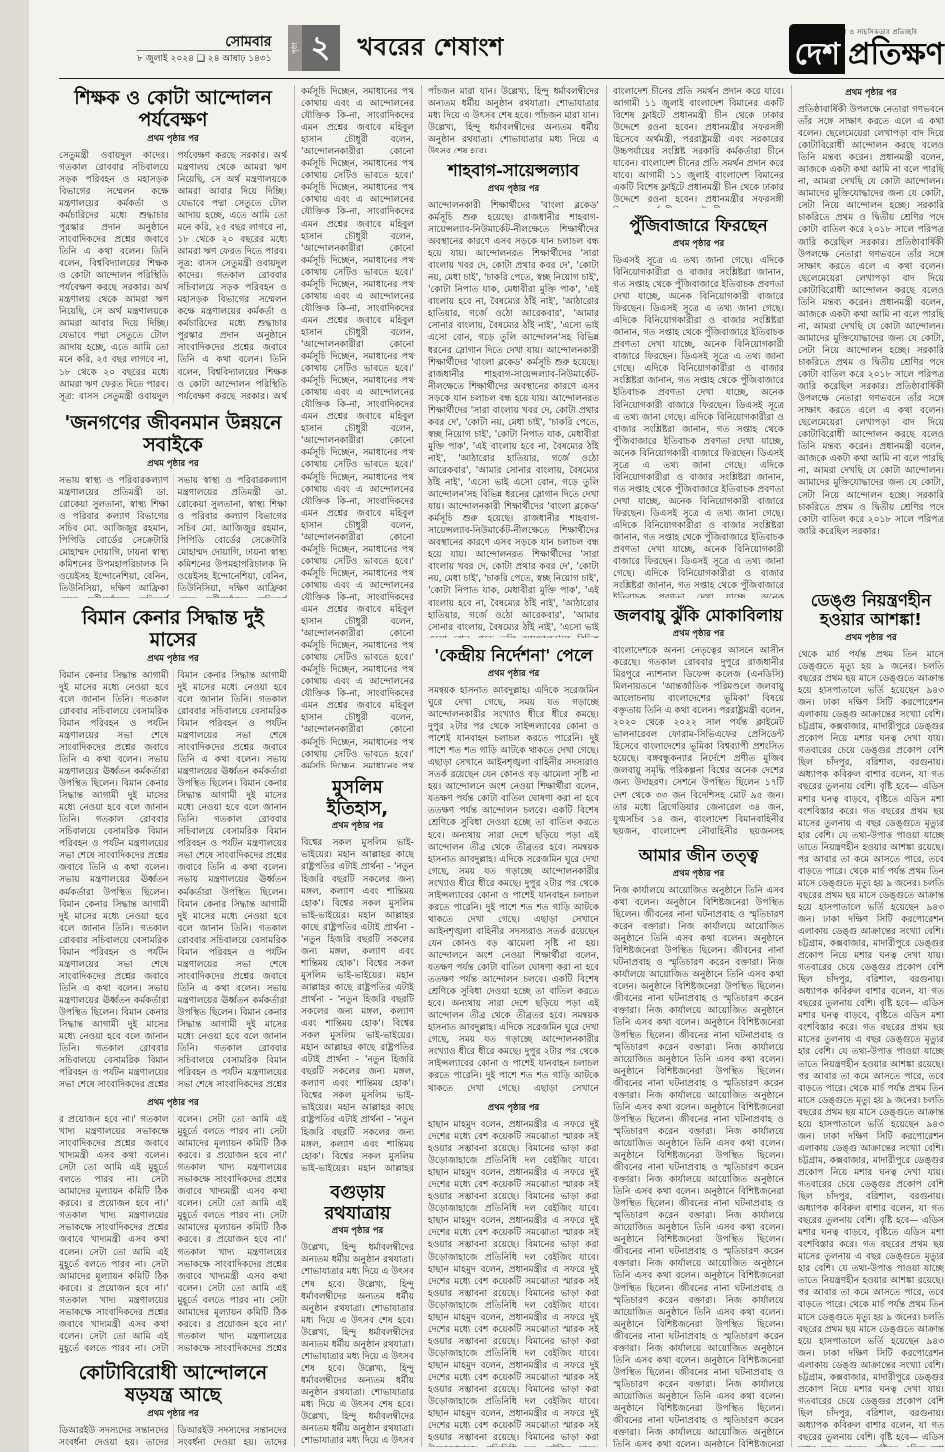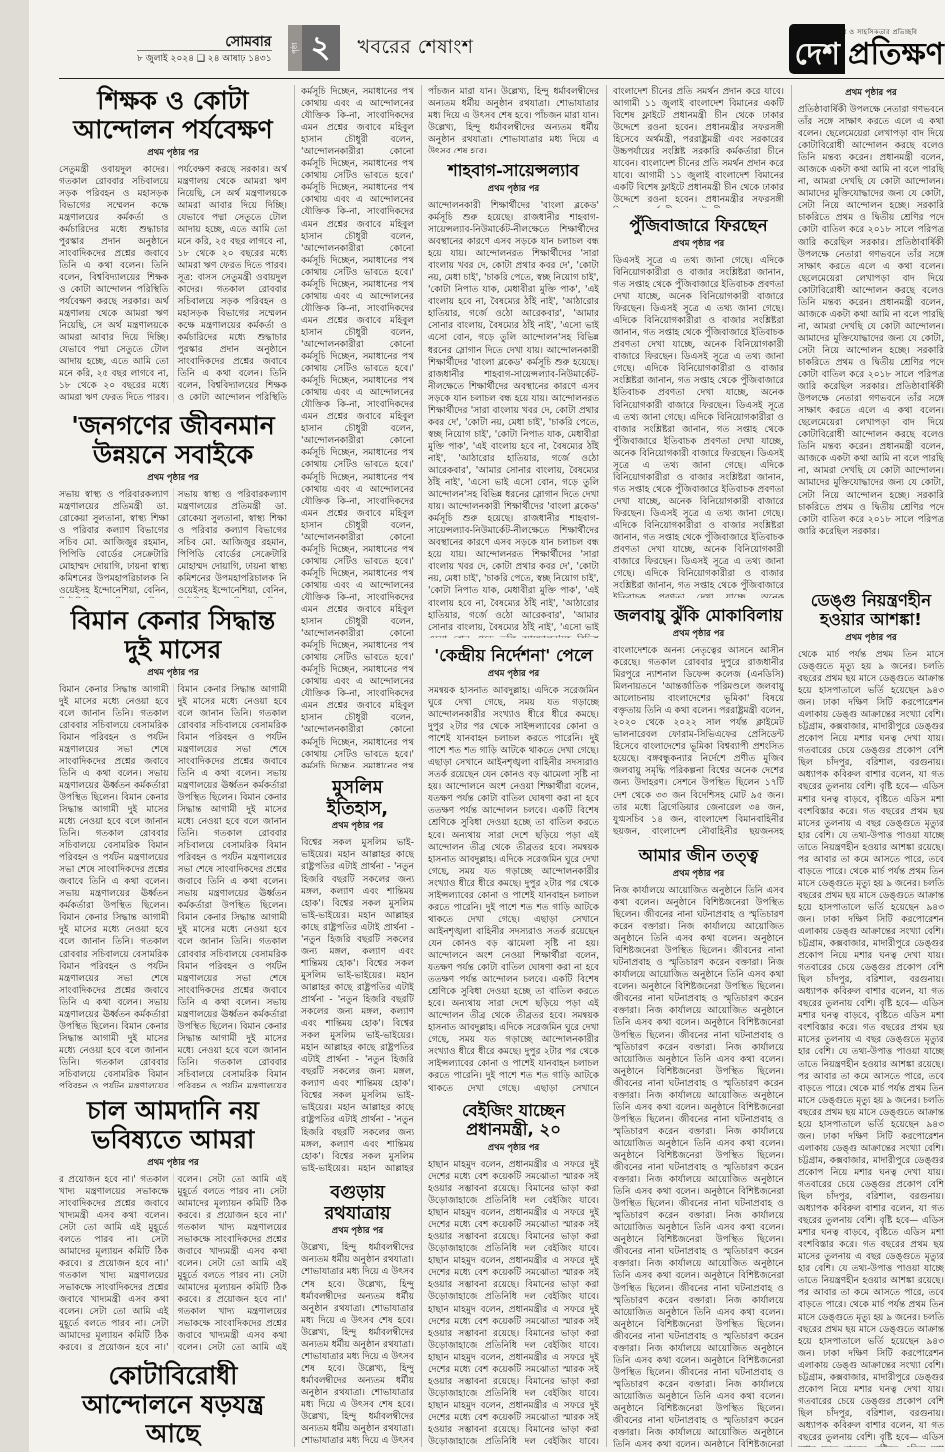--- a/index.html
+++ b/index.html
@@ -13,35 +13,35 @@
   
   header.masthead{display:flex;align-items:center;gap:10px;height:56px;}
   .dateblock{margin-left:78px;text-align:right;line-height:1.3;}
   .weekday{font-weight:bold;font-size:14px;}
   .dateline{font-size:9px;border-top:1px solid #777;padding-top:2px;white-space:nowrap;}
   .pagebadge{display:flex;height:46px;margin-left:6px;}
   .plabel{writing-mode:vertical-rl;transform:rotate(180deg);background:#979490;color:#fff;
           font-size:7px;display:flex;align-items:center;justify-content:center;padding:1px;}
   .pnum{background:#6b6b6b;color:#fff;font-size:30px;font-weight:bold;width:38px;
         display:flex;align-items:center;justify-content:center;}
-  h1.section-title{font-size:19px;font-weight:400;margin:0 0 0 8px;letter-spacing:.5px;}
+  h1.section-title{font-size:24px;font-weight:700;margin:0 0 0 8px;letter-spacing:.5px;}
   .logo{margin-left:auto;text-align:center;}
   .tagline{font-size:6.5px;color:#222;letter-spacing:.4px;margin-bottom:1px;}
   .brand{font-weight:900;font-size:30px;line-height:1;white-space:nowrap;}
   .brand .b1{background:#0d0d0d;color:#f4f2ec;padding:12px 5px 3px 5px;border-radius:5px 0 0 5px;margin-right:3px;}
   .brand .b2{color:#0a0a0a;}
   .rule{border-bottom:1.5px solid #222;margin-top:2px;}
   
   main.content{display:grid;grid-template-columns:228px 120px 178px 178px 153px;
     column-gap:7px;height:1362px;overflow:hidden;padding-top:6px;}
   .col{overflow:hidden;border-left:1px solid #b9b5ac;padding-left:6px;min-width:0;}
   .col:first-child{border-left:none;padding-left:0;}
   .article{overflow:hidden;display:flex;flex-direction:column;box-sizing:border-box;padding-bottom:7px;}
   .headline{font-weight:800;text-align:center;margin:2px 0 0 0;line-height:1.15;color:#0e0e0e;}
-  .hl-lg{font-size:25px;}
+  .hl-lg{font-size:19px;}
   .hl-md{font-size:16.5px;}
   .hl-sm{font-size:18px;}
   .continued{text-align:center;font-size:8.5px;font-weight:bold;margin:1px 0 3px 0;}
   .body{font-size:9px;line-height:1.34;text-align:justify;margin:0;flex:1;overflow:hidden;color:#1c1c1c;}
   .article.two .body{column-count:2;column-gap:9px;column-rule:1px solid #d8d4cb;}
 </style>
 </head>
 <body>
 
 <div class="page">
@@ -80,21 +80,20 @@
     <p class="body">সভায় স্বাস্থ্য ও পরিবারকল্যাণ মন্ত্রণালয়ের প্রতিমন্ত্রী ডা. রোকেয়া সুলতানা, স্বাস্থ্য শিক্ষা ও পরিবার কল্যাণ বিভাগের সচিব মো. আজিজুর রহমান, পিপিডি বোর্ডের সেক্রেটারি মোহাম্মদ দোয়াগি, ঢায়না স্বাস্থ্য কমিশনের উপমহাপরিচালক নি ওয়েইসহ ইন্দোনেশিয়া, বেনিন, তিউনিসিয়া, দক্ষিণ আফ্রিকা থেকে মন্ত্রীপর্যায়ের ব্যক্তিবর্গ এবং উচ্চপদস্থ সরকারী কর্মকর্তাবৃন্দ উপস্থিত ছিলেন। সভায় স্বাস্থ্য ও পরিবারকল্যাণ মন্ত্রণালয়ের প্রতিমন্ত্রী ডা. রোকেয়া সুলতানা, স্বাস্থ্য শিক্ষা ও পরিবার কল্যাণ বিভাগের সচিব মো. আজিজুর রহমান, পিপিডি বোর্ডের সেক্রেটারি মোহাম্মদ দোয়াগি, ঢায়না স্বাস্থ্য কমিশনের উপমহাপরিচালক নি ওয়েইসহ ইন্দোনেশিয়া, বেনিন, তিউনিসিয়া, দক্ষিণ আফ্রিকা থেকে মন্ত্রীপর্যায়ের ব্যক্তিবর্গ এবং উচ্চপদস্থ সরকারী কর্মকর্তাবৃন্দ উপস্থিত ছিলেন।</p>
   </article>
 
   <article class="article two" style="height: 490px;">
     <h2 class="headline hl-lg">বিমান কেনার সিদ্ধান্ত দুই মাসের</h2>
     <div class="continued">প্রথম পৃষ্ঠার পর</div>
     <p class="body">বিমান কেনার সিদ্ধান্ত আগামী দুই মাসের মধ্যে নেওয়া হবে বলে জানান তিনি। গতকাল রোববার সচিবালয়ে বেসামরিক বিমান পরিবহন ও পর্যটন মন্ত্রণালয়ের সভা শেষে সাংবাদিকদের প্রশ্নের জবাবে তিনি এ কথা বলেন। সভায় মন্ত্রণালয়ের ঊর্ধ্বতন কর্মকর্তারা উপস্থিত ছিলেন। বিমান কেনার সিদ্ধান্ত আগামী দুই মাসের মধ্যে নেওয়া হবে বলে জানান তিনি। গতকাল রোববার সচিবালয়ে বেসামরিক বিমান পরিবহন ও পর্যটন মন্ত্রণালয়ের সভা শেষে সাংবাদিকদের প্রশ্নের জবাবে তিনি এ কথা বলেন। সভায় মন্ত্রণালয়ের ঊর্ধ্বতন কর্মকর্তারা উপস্থিত ছিলেন। বিমান কেনার সিদ্ধান্ত আগামী দুই মাসের মধ্যে নেওয়া হবে বলে জানান তিনি। গতকাল রোববার সচিবালয়ে বেসামরিক বিমান পরিবহন ও পর্যটন মন্ত্রণালয়ের সভা শেষে সাংবাদিকদের প্রশ্নের জবাবে তিনি এ কথা বলেন। সভায় মন্ত্রণালয়ের ঊর্ধ্বতন কর্মকর্তারা উপস্থিত ছিলেন। বিমান কেনার সিদ্ধান্ত আগামী দুই মাসের মধ্যে নেওয়া হবে বলে জানান তিনি। গতকাল রোববার সচিবালয়ে বেসামরিক বিমান পরিবহন ও পর্যটন মন্ত্রণালয়ের সভা শেষে সাংবাদিকদের প্রশ্নের জবাবে তিনি এ কথা বলেন। সভায় মন্ত্রণালয়ের ঊর্ধ্বতন কর্মকর্তারা উপস্থিত ছিলেন। বিমান কেনার সিদ্ধান্ত আগামী দুই মাসের মধ্যে নেওয়া হবে বলে জানান তিনি। গতকাল রোববার সচিবালয়ে বেসামরিক বিমান পরিবহন ও পর্যটন মন্ত্রণালয়ের সভা শেষে সাংবাদিকদের প্রশ্নের জবাবে তিনি এ কথা বলেন। সভায় মন্ত্রণালয়ের ঊর্ধ্বতন কর্মকর্তারা উপস্থিত ছিলেন। বিমান কেনার সিদ্ধান্ত আগামী দুই মাসের মধ্যে নেওয়া হবে বলে জানান তিনি। গতকাল রোববার সচিবালয়ে বেসামরিক বিমান পরিবহন ও পর্যটন মন্ত্রণালয়ের সভা শেষে সাংবাদিকদের প্রশ্নের জবাবে তিনি এ কথা বলেন। সভায় মন্ত্রণালয়ের ঊর্ধ্বতন কর্মকর্তারা উপস্থিত ছিলেন। বিমান কেনার সিদ্ধান্ত আগামী দুই মাসের মধ্যে নেওয়া হবে বলে জানান তিনি। গতকাল রোববার সচিবালয়ে বেসামরিক বিমান পরিবহন ও পর্যটন মন্ত্রণালয়ের সভা শেষে সাংবাদিকদের প্রশ্নের জবাবে তিনি এ কথা বলেন। সভায় মন্ত্রণালয়ের ঊর্ধ্বতন কর্মকর্তারা উপস্থিত ছিলেন। বিমান কেনার সিদ্ধান্ত আগামী দুই মাসের মধ্যে নেওয়া হবে বলে জানান তিনি। গতকাল রোববার সচিবালয়ে বেসামরিক বিমান পরিবহন ও পর্যটন মন্ত্রণালয়ের সভা শেষে সাংবাদিকদের প্রশ্নের জবাবে তিনি এ কথা বলেন। সভায় মন্ত্রণালয়ের ঊর্ধ্বতন কর্মকর্তারা উপস্থিত ছিলেন।</p>
   </article>
 
   <article class="article two" style="height: 265px;">
-    <h2 class="headline hl-lg">চাল আমদানি নয় ভবিষ্যতে আমরা</h2>
     <div class="continued">প্রথম পৃষ্ঠার পর</div>
     <p class="body">র প্রয়োজন হবে না।' গতকাল খাদ্য মন্ত্রণালয়ের সভাকক্ষে সাংবাদিকদের প্রশ্নের জবাবে খাদ্যমন্ত্রী এসব কথা বলেন। সেটা তো আমি এই মুহূর্তে বলতে পারব না। সেটা আমাদের মূল্যায়ন কমিটি ঠিক করবে। র প্রয়োজন হবে না।' গতকাল খাদ্য মন্ত্রণালয়ের সভাকক্ষে সাংবাদিকদের প্রশ্নের জবাবে খাদ্যমন্ত্রী এসব কথা বলেন। সেটা তো আমি এই মুহূর্তে বলতে পারব না। সেটা আমাদের মূল্যায়ন কমিটি ঠিক করবে। র প্রয়োজন হবে না।' গতকাল খাদ্য মন্ত্রণালয়ের সভাকক্ষে সাংবাদিকদের প্রশ্নের জবাবে খাদ্যমন্ত্রী এসব কথা বলেন। সেটা তো আমি এই মুহূর্তে বলতে পারব না। সেটা আমাদের মূল্যায়ন কমিটি ঠিক করবে। র প্রয়োজন হবে না।' গতকাল খাদ্য মন্ত্রণালয়ের সভাকক্ষে সাংবাদিকদের প্রশ্নের জবাবে খাদ্যমন্ত্রী এসব কথা বলেন। সেটা তো আমি এই মুহূর্তে বলতে পারব না। সেটা আমাদের মূল্যায়ন কমিটি ঠিক করবে। র প্রয়োজন হবে না।' গতকাল খাদ্য মন্ত্রণালয়ের সভাকক্ষে সাংবাদিকদের প্রশ্নের জবাবে খাদ্যমন্ত্রী এসব কথা বলেন। সেটা তো আমি এই মুহূর্তে বলতে পারব না। সেটা আমাদের মূল্যায়ন কমিটি ঠিক করবে। র প্রয়োজন হবে না।' গতকাল খাদ্য মন্ত্রণালয়ের সভাকক্ষে সাংবাদিকদের প্রশ্নের জবাবে খাদ্যমন্ত্রী এসব কথা বলেন। সেটা তো আমি এই মুহূর্তে বলতে পারব না। সেটা আমাদের মূল্যায়ন কমিটি ঠিক করবে। র প্রয়োজন হবে না।' গতকাল খাদ্য মন্ত্রণালয়ের সভাকক্ষে সাংবাদিকদের প্রশ্নের জবাবে খাদ্যমন্ত্রী এসব কথা বলেন। সেটা তো আমি এই মুহূর্তে বলতে পারব না। সেটা আমাদের মূল্যায়ন কমিটি ঠিক করবে।</p>
   </article>
 
   <article class="article two" style="height: 95px;">
     <h2 class="headline hl-lg">কোটাবিরোধী আন্দোলনে ষড়যন্ত্র আছে</h2>
     <div class="continued">প্রথম পৃষ্ঠার পর</div>
     <p class="body">ডিআরইউ সদস্যদের সন্তানদের সংবর্ধনা দেওয়া হয়। তাদের হাতে ক্রেস্ট ও সনদ তুলে দেওয়া হয়। অনুষ্ঠানে সংবর্ধনা দেওয়া হয় মেধাবী শিক্ষার্থীদের। ডিআরইউ সদস্যদের সন্তানদের সংবর্ধনা দেওয়া হয়। তাদের হাতে ক্রেস্ট ও সনদ তুলে দেওয়া হয়। অনুষ্ঠানে সংবর্ধনা দেওয়া হয় মেধাবী শিক্ষার্থীদের।</p>
   </article>
 </section>
@@ -128,21 +127,20 @@
     <p class="body">আন্দোলনকারী শিক্ষার্থীদের 'বাংলা ব্লকেড' কর্মসূচি শুরু হয়েছে। রাজধানীর শাহবাগ-সায়েন্সল্যাব-নিউমার্কেট-নীলক্ষেতে শিক্ষার্থীদের অবস্থানের কারণে এসব সড়কে যান চলাচল বন্ধ হয়ে যায়। আন্দোলনরত শিক্ষার্থীদের 'সারা বাংলায় খবর দে, কোটা প্রথার কবর দে', 'কোটা নয়, মেধা চাই', 'চাকরি পেতে, স্বচ্ছ নিয়োগ চাই', 'কোটা নিপাত যাক, মেধাবীরা মুক্তি পাক', 'এই বাংলায় হবে না, বৈষম্যের ঠাঁই নাই', 'আঠারোর হাতিয়ার, গর্জে ওঠো আরেকবার', 'আমার সোনার বাংলায়, বৈষম্যের ঠাঁই নাই', 'এসো ভাই এসো বোন, গড়ে তুলি আন্দোলন'সহ বিভিন্ন ধরনের স্লোগান দিতে দেখা যায়। আন্দোলনকারী শিক্ষার্থীদের 'বাংলা ব্লকেড' কর্মসূচি শুরু হয়েছে। রাজধানীর শাহবাগ-সায়েন্সল্যাব-নিউমার্কেট-নীলক্ষেতে শিক্ষার্থীদের অবস্থানের কারণে এসব সড়কে যান চলাচল বন্ধ হয়ে যায়। আন্দোলনরত শিক্ষার্থীদের 'সারা বাংলায় খবর দে, কোটা প্রথার কবর দে', 'কোটা নয়, মেধা চাই', 'চাকরি পেতে, স্বচ্ছ নিয়োগ চাই', 'কোটা নিপাত যাক, মেধাবীরা মুক্তি পাক', 'এই বাংলায় হবে না, বৈষম্যের ঠাঁই নাই', 'আঠারোর হাতিয়ার, গর্জে ওঠো আরেকবার', 'আমার সোনার বাংলায়, বৈষম্যের ঠাঁই নাই', 'এসো ভাই এসো বোন, গড়ে তুলি আন্দোলন'সহ বিভিন্ন ধরনের স্লোগান দিতে দেখা যায়। আন্দোলনকারী শিক্ষার্থীদের 'বাংলা ব্লকেড' কর্মসূচি শুরু হয়েছে। রাজধানীর শাহবাগ-সায়েন্সল্যাব-নিউমার্কেট-নীলক্ষেতে শিক্ষার্থীদের অবস্থানের কারণে এসব সড়কে যান চলাচল বন্ধ হয়ে যায়। আন্দোলনরত শিক্ষার্থীদের 'সারা বাংলায় খবর দে, কোটা প্রথার কবর দে', 'কোটা নয়, মেধা চাই', 'চাকরি পেতে, স্বচ্ছ নিয়োগ চাই', 'কোটা নিপাত যাক, মেধাবীরা মুক্তি পাক', 'এই বাংলায় হবে না, বৈষম্যের ঠাঁই নাই', 'আঠারোর হাতিয়ার, গর্জে ওঠো আরেকবার', 'আমার সোনার বাংলায়, বৈষম্যের ঠাঁই নাই', 'এসো ভাই এসো বোন, গড়ে তুলি আন্দোলন'সহ বিভিন্ন ধরনের স্লোগান দিতে দেখা যায়।</p>
   </article>
 
   <article class="article" style="height: 455px;">
     <h2 class="headline hl-md">'কেন্দ্রীয় নির্দেশনা' পেলে</h2>
     <div class="continued">প্রথম পৃষ্ঠার পর</div>
     <p class="body">সমন্বয়ক হাসনাত আবদুল্লাহ। এদিকে সরেজমিন ঘুরে দেখা গেছে, সময় যত গড়াচ্ছে আন্দোলনকারীর সংখ্যাও ধীরে ধীরে কমছে। দুপুর ২টার পর থেকে সাইন্সল্যাবের কোনা ও পাশেই যানবাহন চলাচল করতে পারেনি। দুই পাশে শত শত গাড়ি আটকে থাকতে দেখা গেছে। এছাড়া সেখানে আইনশৃঙ্খলা বাহিনীর সদস্যরাও সতর্ক রয়েছেন যেন কোনও বড় ঝামেলা সৃষ্টি না হয়। আন্দোলনে অংশ নেওয়া শিক্ষার্থীরা বলেন, যতক্ষণ পর্যন্ত কোটা বাতিল ঘোষণা করা না হবে ততক্ষণ পর্যন্ত আন্দোলন চলবে। একটি বিশেষ শ্রেণিকে সুবিধা দেওয়া হচ্ছে তা বাতিল করতে হবে। অন্যথায় সারা দেশে ছড়িয়ে পড়া এই আন্দোলন তীব্র থেকে তীব্রতর হবে। সমন্বয়ক হাসনাত আবদুল্লাহ। এদিকে সরেজমিন ঘুরে দেখা গেছে, সময় যত গড়াচ্ছে আন্দোলনকারীর সংখ্যাও ধীরে ধীরে কমছে। দুপুর ২টার পর থেকে সাইন্সল্যাবের কোনা ও পাশেই যানবাহন চলাচল করতে পারেনি। দুই পাশে শত শত গাড়ি আটকে থাকতে দেখা গেছে। এছাড়া সেখানে আইনশৃঙ্খলা বাহিনীর সদস্যরাও সতর্ক রয়েছেন যেন কোনও বড় ঝামেলা সৃষ্টি না হয়। আন্দোলনে অংশ নেওয়া শিক্ষার্থীরা বলেন, যতক্ষণ পর্যন্ত কোটা বাতিল ঘোষণা করা না হবে ততক্ষণ পর্যন্ত আন্দোলন চলবে। একটি বিশেষ শ্রেণিকে সুবিধা দেওয়া হচ্ছে তা বাতিল করতে হবে। অন্যথায় সারা দেশে ছড়িয়ে পড়া এই আন্দোলন তীব্র থেকে তীব্রতর হবে। সমন্বয়ক হাসনাত আবদুল্লাহ। এদিকে সরেজমিন ঘুরে দেখা গেছে, সময় যত গড়াচ্ছে আন্দোলনকারীর সংখ্যাও ধীরে ধীরে কমছে। দুপুর ২টার পর থেকে সাইন্সল্যাবের কোনা ও পাশেই যানবাহন চলাচল করতে পারেনি। দুই পাশে শত শত গাড়ি আটকে থাকতে দেখা গেছে। এছাড়া সেখানে আইনশৃঙ্খলা বাহিনীর সদস্যরাও সতর্ক রয়েছেন যেন কোনও বড় ঝামেলা সৃষ্টি না হয়। আন্দোলনে অংশ নেওয়া শিক্ষার্থীরা বলেন, যতক্ষণ পর্যন্ত কোটা বাতিল ঘোষণা করা না হবে ততক্ষণ পর্যন্ত আন্দোলন চলবে। একটি বিশেষ শ্রেণিকে সুবিধা দেওয়া হচ্ছে তা বাতিল করতে হবে। অন্যথায় সারা দেশে ছড়িয়ে পড়া এই আন্দোলন তীব্র থেকে তীব্রতর হবে।</p>
   </article>
 
   <article class="article" style="height: 360px;">
-    <h2 class="headline hl-md">বেইজিং যাচ্ছেন প্রধানমন্ত্রী, ২০</h2>
     <div class="continued">প্রথম পৃষ্ঠার পর</div>
     <p class="body">হাছান মাহমুদ বলেন, প্রধানমন্ত্রীর এ সফরে দুই দেশের মধ্যে বেশ কয়েকটি সমঝোতা স্মারক সই হওয়ার সম্ভাবনা রয়েছে। বিমানের ভাড়া করা উড়োজাহাজে প্রতিনিধি দল বেইজিং যাবে। হাছান মাহমুদ বলেন, প্রধানমন্ত্রীর এ সফরে দুই দেশের মধ্যে বেশ কয়েকটি সমঝোতা স্মারক সই হওয়ার সম্ভাবনা রয়েছে। বিমানের ভাড়া করা উড়োজাহাজে প্রতিনিধি দল বেইজিং যাবে। হাছান মাহমুদ বলেন, প্রধানমন্ত্রীর এ সফরে দুই দেশের মধ্যে বেশ কয়েকটি সমঝোতা স্মারক সই হওয়ার সম্ভাবনা রয়েছে। বিমানের ভাড়া করা উড়োজাহাজে প্রতিনিধি দল বেইজিং যাবে। হাছান মাহমুদ বলেন, প্রধানমন্ত্রীর এ সফরে দুই দেশের মধ্যে বেশ কয়েকটি সমঝোতা স্মারক সই হওয়ার সম্ভাবনা রয়েছে। বিমানের ভাড়া করা উড়োজাহাজে প্রতিনিধি দল বেইজিং যাবে। হাছান মাহমুদ বলেন, প্রধানমন্ত্রীর এ সফরে দুই দেশের মধ্যে বেশ কয়েকটি সমঝোতা স্মারক সই হওয়ার সম্ভাবনা রয়েছে। বিমানের ভাড়া করা উড়োজাহাজে প্রতিনিধি দল বেইজিং যাবে। হাছান মাহমুদ বলেন, প্রধানমন্ত্রীর এ সফরে দুই দেশের মধ্যে বেশ কয়েকটি সমঝোতা স্মারক সই হওয়ার সম্ভাবনা রয়েছে। বিমানের ভাড়া করা উড়োজাহাজে প্রতিনিধি দল বেইজিং যাবে। হাছান মাহমুদ বলেন, প্রধানমন্ত্রীর এ সফরে দুই দেশের মধ্যে বেশ কয়েকটি সমঝোতা স্মারক সই হওয়ার সম্ভাবনা রয়েছে। বিমানের ভাড়া করা উড়োজাহাজে প্রতিনিধি দল বেইজিং যাবে। হাছান মাহমুদ বলেন, প্রধানমন্ত্রীর এ সফরে দুই দেশের মধ্যে বেশ কয়েকটি সমঝোতা স্মারক সই হওয়ার সম্ভাবনা রয়েছে। বিমানের ভাড়া করা উড়োজাহাজে প্রতিনিধি দল বেইজিং যাবে। হাছান মাহমুদ বলেন, প্রধানমন্ত্রীর এ সফরে দুই দেশের মধ্যে বেশ কয়েকটি সমঝোতা স্মারক সই হওয়ার সম্ভাবনা রয়েছে। বিমানের ভাড়া করা উড়োজাহাজে প্রতিনিধি দল বেইজিং যাবে।</p>
   </article>
 </section>
     <section class="col">
   <article class="article" style="height: 130px;">
 
     <p class="body">বাংলাদেশ চীনের প্রতি সমর্থন প্রদান করে যাবে। আগামী ১১ জুলাই বাংলাদেশ বিমানের একটি বিশেষ ফ্লাইটে প্রধানমন্ত্রী চীন থেকে ঢাকার উদ্দেশে রওনা হবেন। প্রধানমন্ত্রীর সফরসঙ্গী হিসেবে অর্থমন্ত্রী, পররাষ্ট্রমন্ত্রী এবং সরকারের উচ্চপর্যায়ের সংশ্লিষ্ট সরকারি কর্মকর্তারা চীনে যাবেন। বাংলাদেশ চীনের প্রতি সমর্থন প্রদান করে যাবে। আগামী ১১ জুলাই বাংলাদেশ বিমানের একটি বিশেষ ফ্লাইটে প্রধানমন্ত্রী চীন থেকে ঢাকার উদ্দেশে রওনা হবেন। প্রধানমন্ত্রীর সফরসঙ্গী হিসেবে অর্থমন্ত্রী, পররাষ্ট্রমন্ত্রী এবং সরকারের উচ্চপর্যায়ের সংশ্লিষ্ট সরকারি কর্মকর্তারা চীনে যাবেন।</p>
   </article>
 

